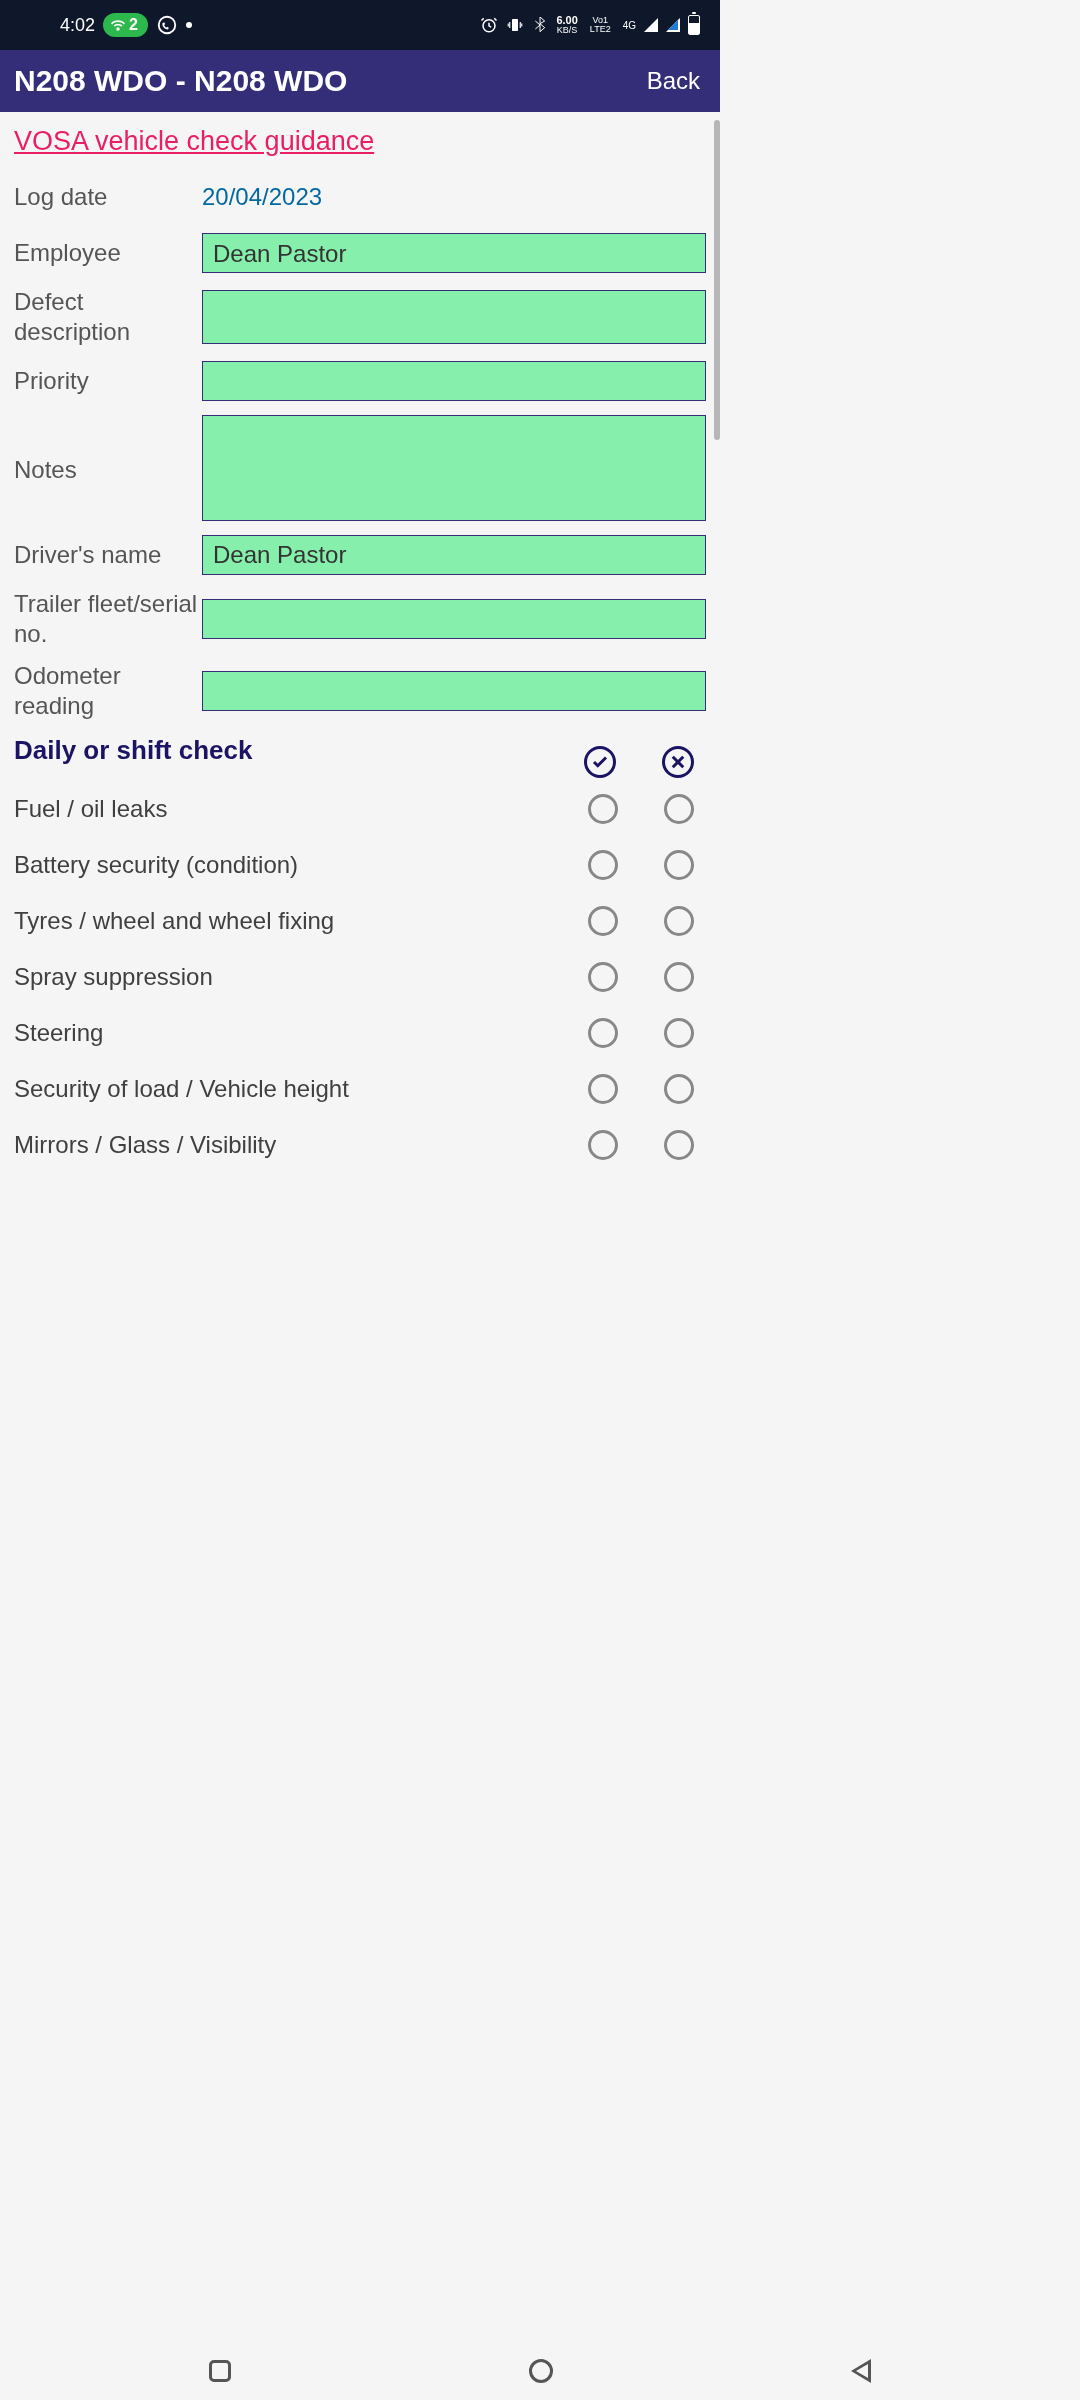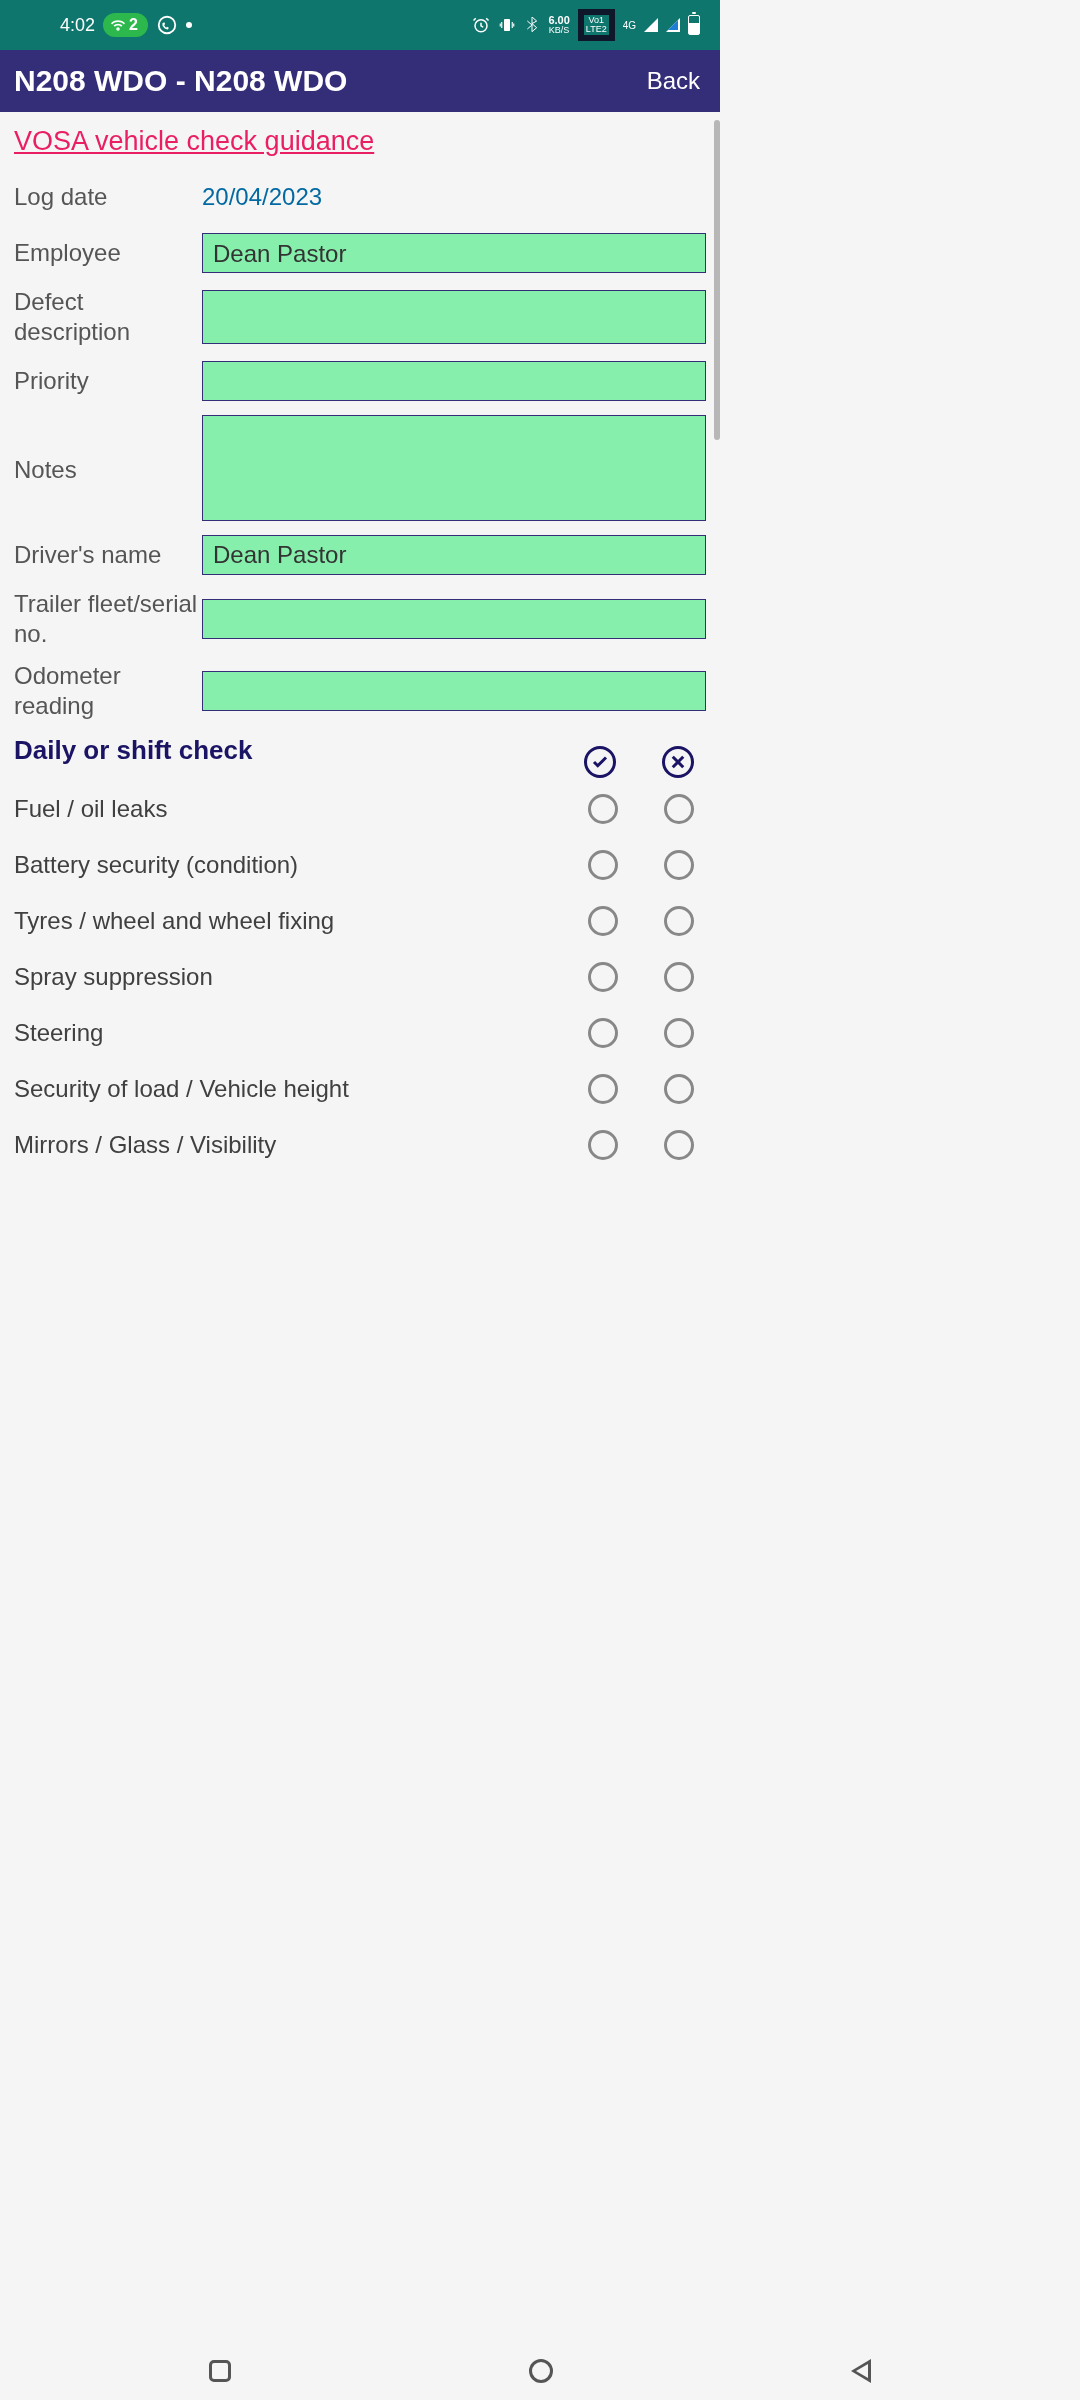--- a/index.html
+++ b/index.html
@@ -5,21 +5,21 @@
   * { margin: 0; padding: 0; box-sizing: border-box; }
   body {
     width: 720px;
     height: 1600px;
     font-family: -apple-system, sans-serif;
     background: #f5f5f5;
     overflow: hidden;
   }
   .status-bar {
     height: 50px;
-    background: #0f766e;
+    background: #0f172a;
     display: flex;
     align-items: center;
     justify-content: space-between;
     padding: 0 20px 0 60px;
     color: white;
     font-size: 18px;
   }
   .status-left { display: flex; align-items: center; gap: 8px; }
   .status-right { display: flex; align-items: center; gap: 8px; }
   .wifi-badge {
@@ -28,21 +28,21 @@
     padding: 3px 10px 3px 8px;
     display: flex;
     align-items: center;
     gap: 4px;
     font-weight: bold;
     font-size: 16px;
   }
   .kbs { font-size: 9px; line-height: 1; text-align: center; }
   .kbs .top { font-size: 11px; font-weight: bold; }
   .lte-badge { 
-    border: 6px solid #0f172a; 
+    border: 2px solid #0f172a; 
     font-size: 9px; 
     line-height: 1;
     padding: 1px 2px;
     text-align: center;
   }
   .signal-triangle {
     width: 0; height: 0;
     border-style: solid;
     border-width: 0 0 14px 14px;
     border-color: transparent transparent white transparent;

